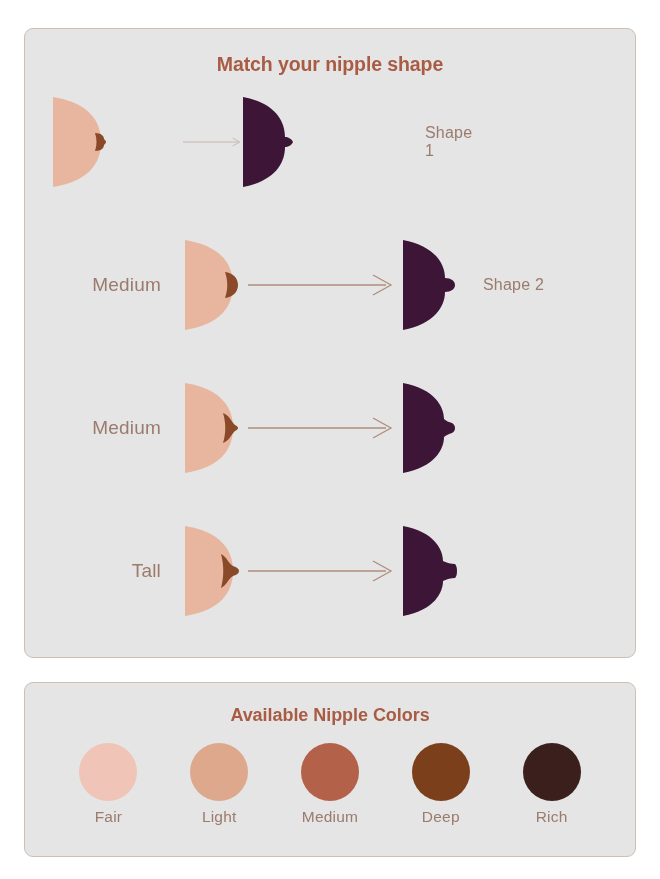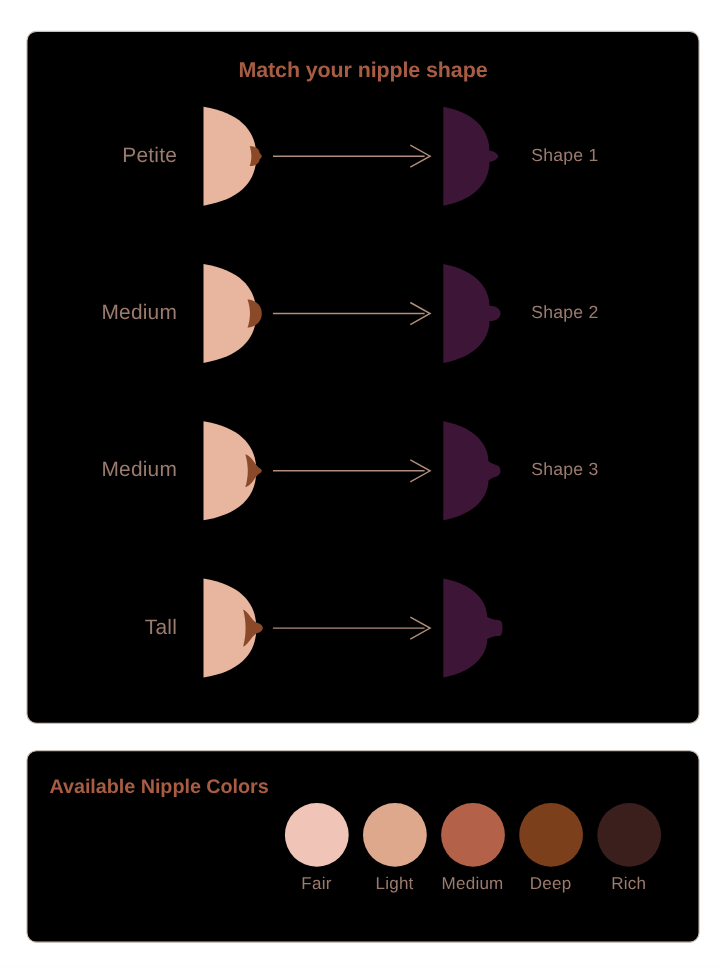--- a/index.html
+++ b/index.html
@@ -21,21 +21,21 @@
     box-sizing: border-box;
     padding: 28px 24px 22px 24px;
     display: flex;
     flex-direction: column;
     gap: 24px;
   }
 
   .card {
     border: 1px solid #cdbfb4;
     border-radius: 9px;
-    background: #000000;
+    background: #e5e5e5;
     box-sizing: border-box;
   }
 
   
   .card-match {
     flex: 0 0 630px;
     height: 630px;
     padding: 22px 26px 18px 26px;
     display: flex;
     flex-direction: column;
@@ -97,21 +97,21 @@
     justify-content: center;
     height: 96px;
   }
   .arrow-cell svg { display: block; }
 
   
   .card-colors {
     flex: 1 1 auto;
     padding: 18px 20px 16px 20px;
     display: flex;
-    flex-direction: row;
+    flex-direction: column;
   }
 
   .colors-title {
     text-align: center;
     color: #a85c44;
     font-weight: bold;
     font-size: 18px;
     letter-spacing: -0.05px;
     margin: 4px 0 0 0;
   }
@@ -150,21 +150,20 @@
 
   <div class="card card-match">
 
     <div class="title">
       <span class="line">Match your nipple shape</span>
     </div>
 
     <div class="rows">
 
       <div class="row">
-        <div class="row-label">Petite</div>
         <div class="breast-cell">
           <svg width="56" height="94" viewBox="0 0 56 94">
             <path d="M2 2 C38 8 50 26 50 47 C50 68 38 86 2 92 Z" fill="#e8b69f"></path>
             <path d="M44 38 C50 38 53 41 53 44 C54 45 55 46 55 47 C55 48 54 49 53 50 C53 53 50 56 44 56 C46 50 46 44 44 38 Z" fill="#8a4a2a"></path>
           </svg>
         </div>
         <div class="arrow-cell">
           <svg width="146" height="24" viewBox="0 0 146 24">
             <line x1="0" y1="12" x2="138" y2="12" stroke="#b08d7d" stroke-width="1.3"></line>
             <polyline points="125,2 143,12 125,22" fill="none" stroke="#b08d7d" stroke-width="1.3"></polyline>
@@ -212,21 +211,20 @@
           <svg width="146" height="24" viewBox="0 0 146 24">
             <line x1="0" y1="12" x2="138" y2="12" stroke="#b08d7d" stroke-width="1.3"></line>
             <polyline points="125,2 143,12 125,22" fill="none" stroke="#b08d7d" stroke-width="1.3"></polyline>
           </svg>
         </div>
         <div class="mould-cell">
           <svg width="56" height="94" viewBox="0 0 56 94">
             <path d="M2 2 C34 8 43 26 43 38 C45 40 48 41 51 42 C53 43 54 45 54 47 C54 49 53 51 51 52 C48 53 45 54 43 56 C43 68 34 86 2 92 Z" fill="#3d1637"></path>
           </svg>
         </div>
-        <div class="shape-label">Shape 3</div>
       </div>
 
       <div class="row">
         <div class="row-label">Tall</div>
         <div class="breast-cell">
           <svg width="56" height="94" viewBox="0 0 56 94">
             <path d="M2 2 C38 8 50 26 50 47 C50 68 38 86 2 92 Z" fill="#e8b69f"></path>
             <path d="M38 30 C44 33 45 39 50 42 C54 43 56 45 56 47 C56 49 54 51 50 52 C45 55 44 61 38 64 C41 53 41 41 38 30 Z" fill="#8a4a2a"></path>
           </svg>
         </div>

